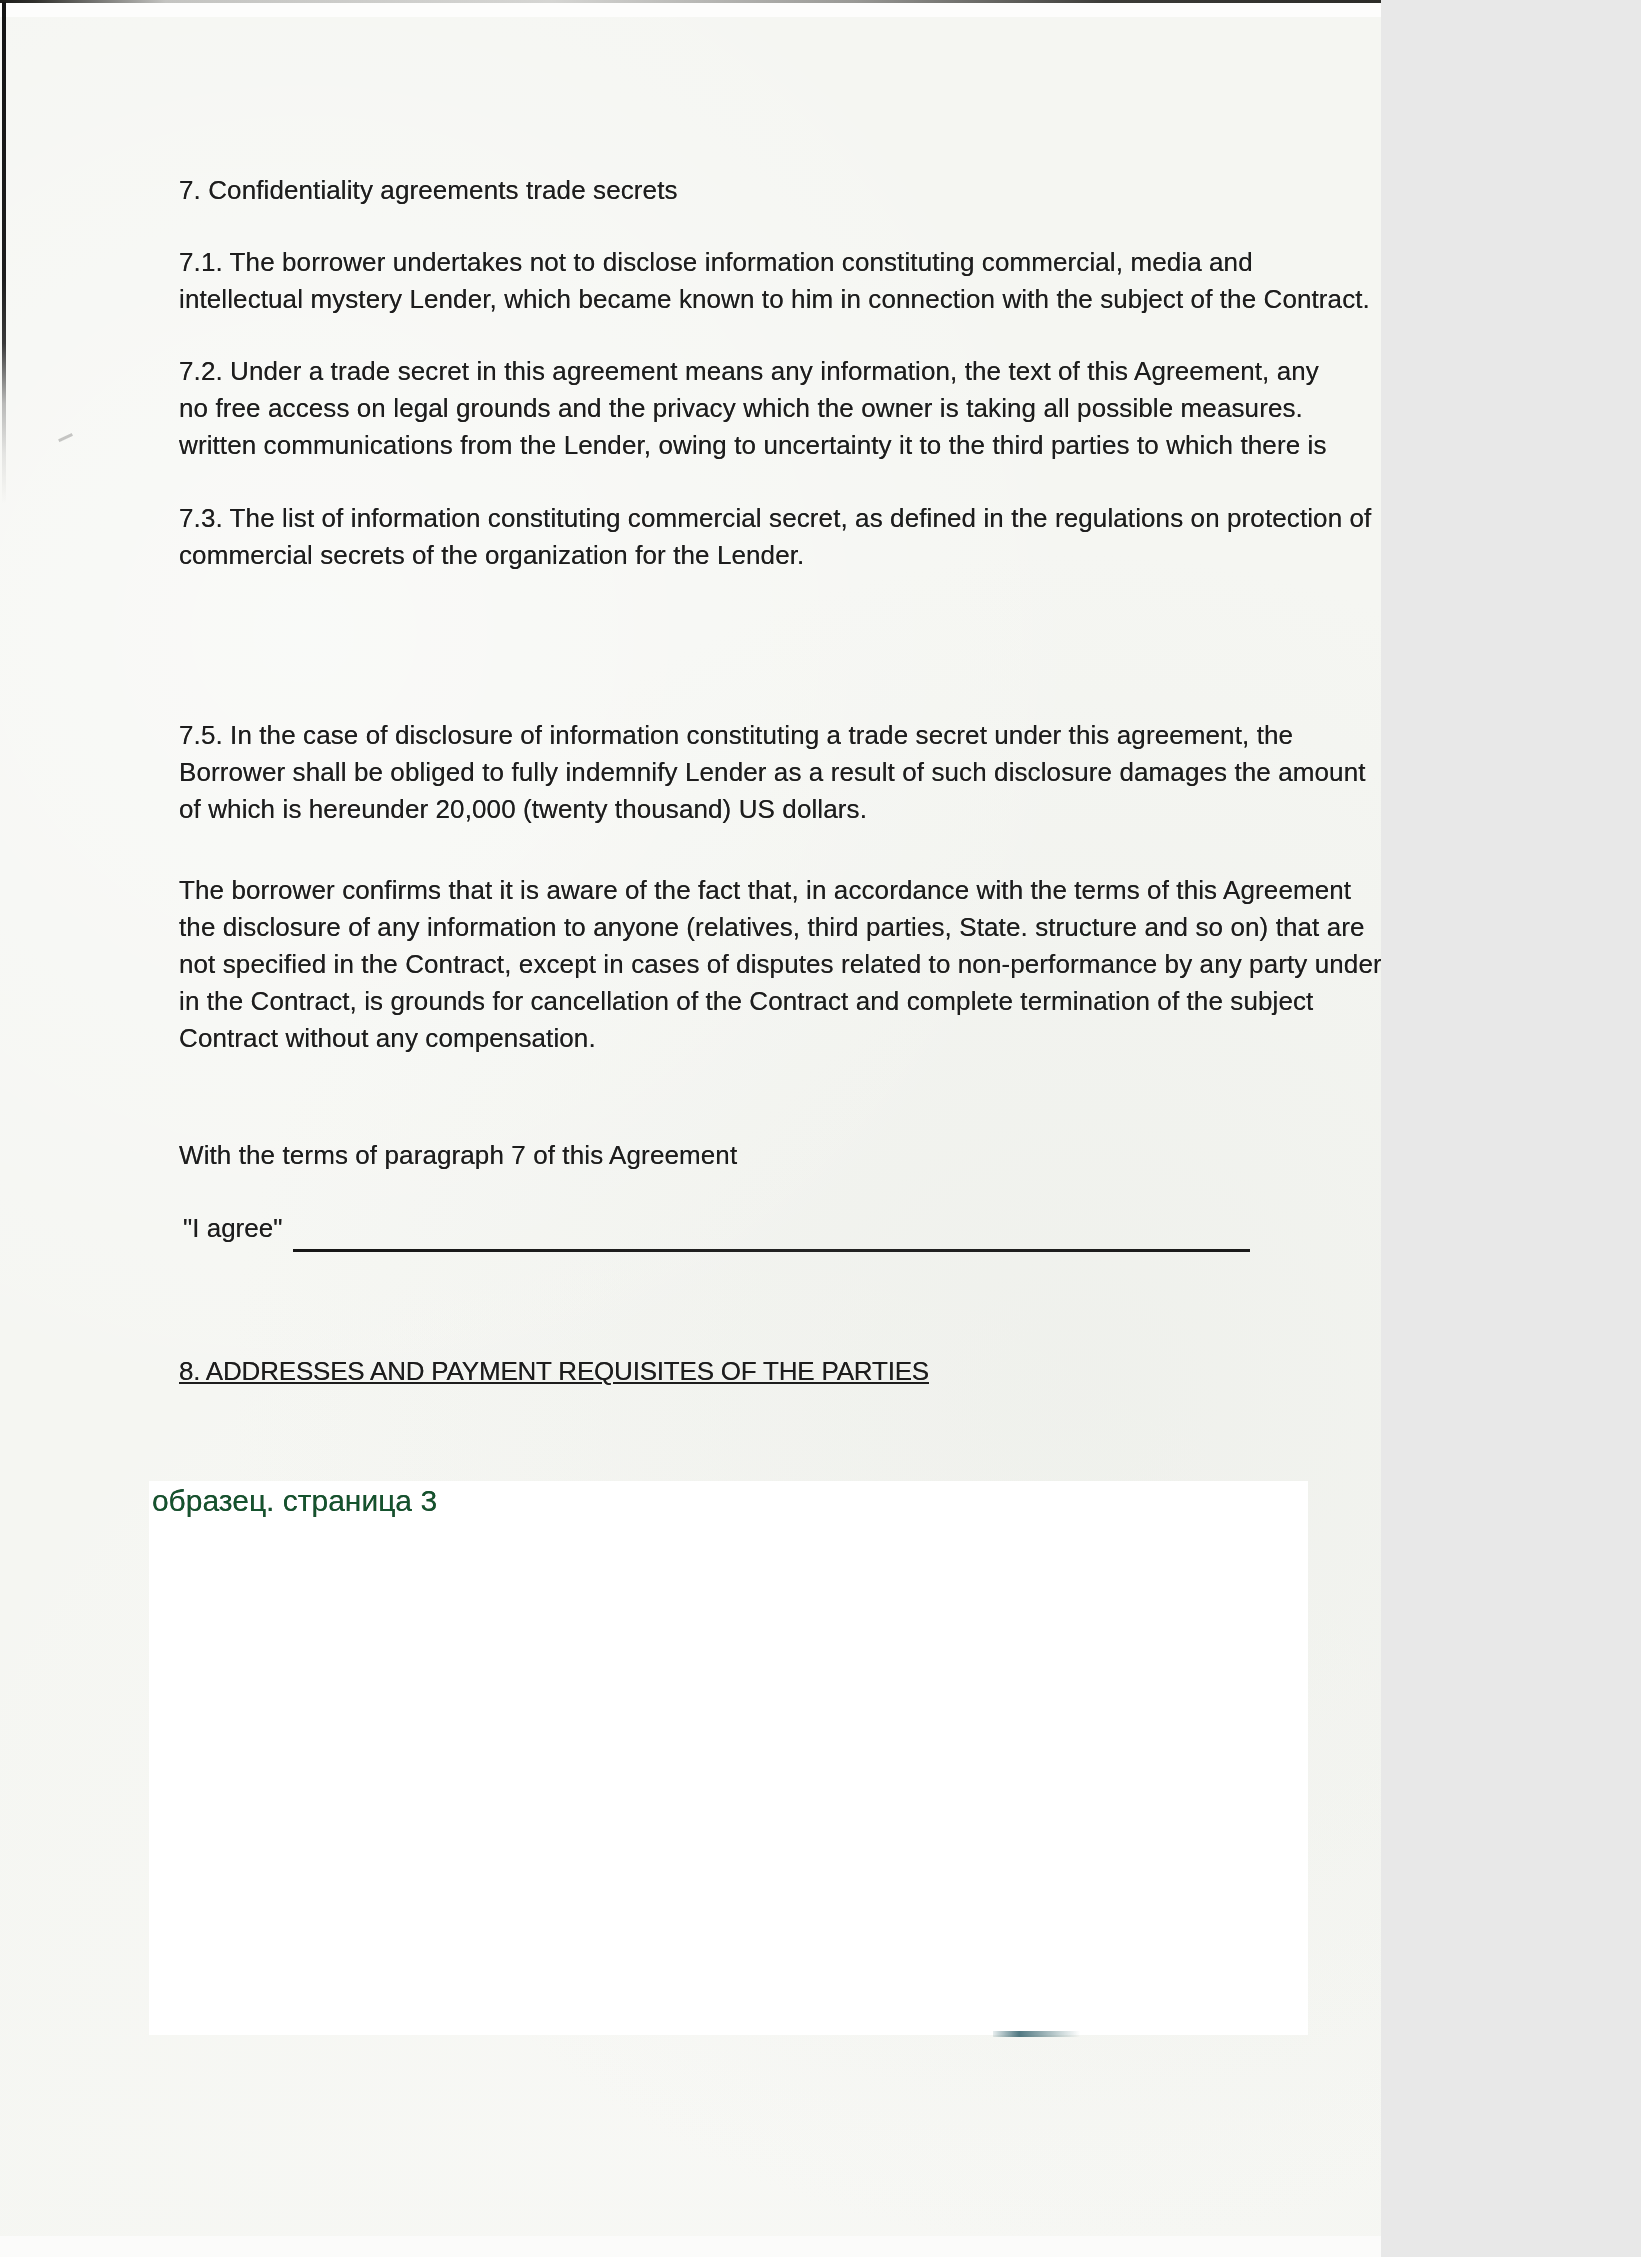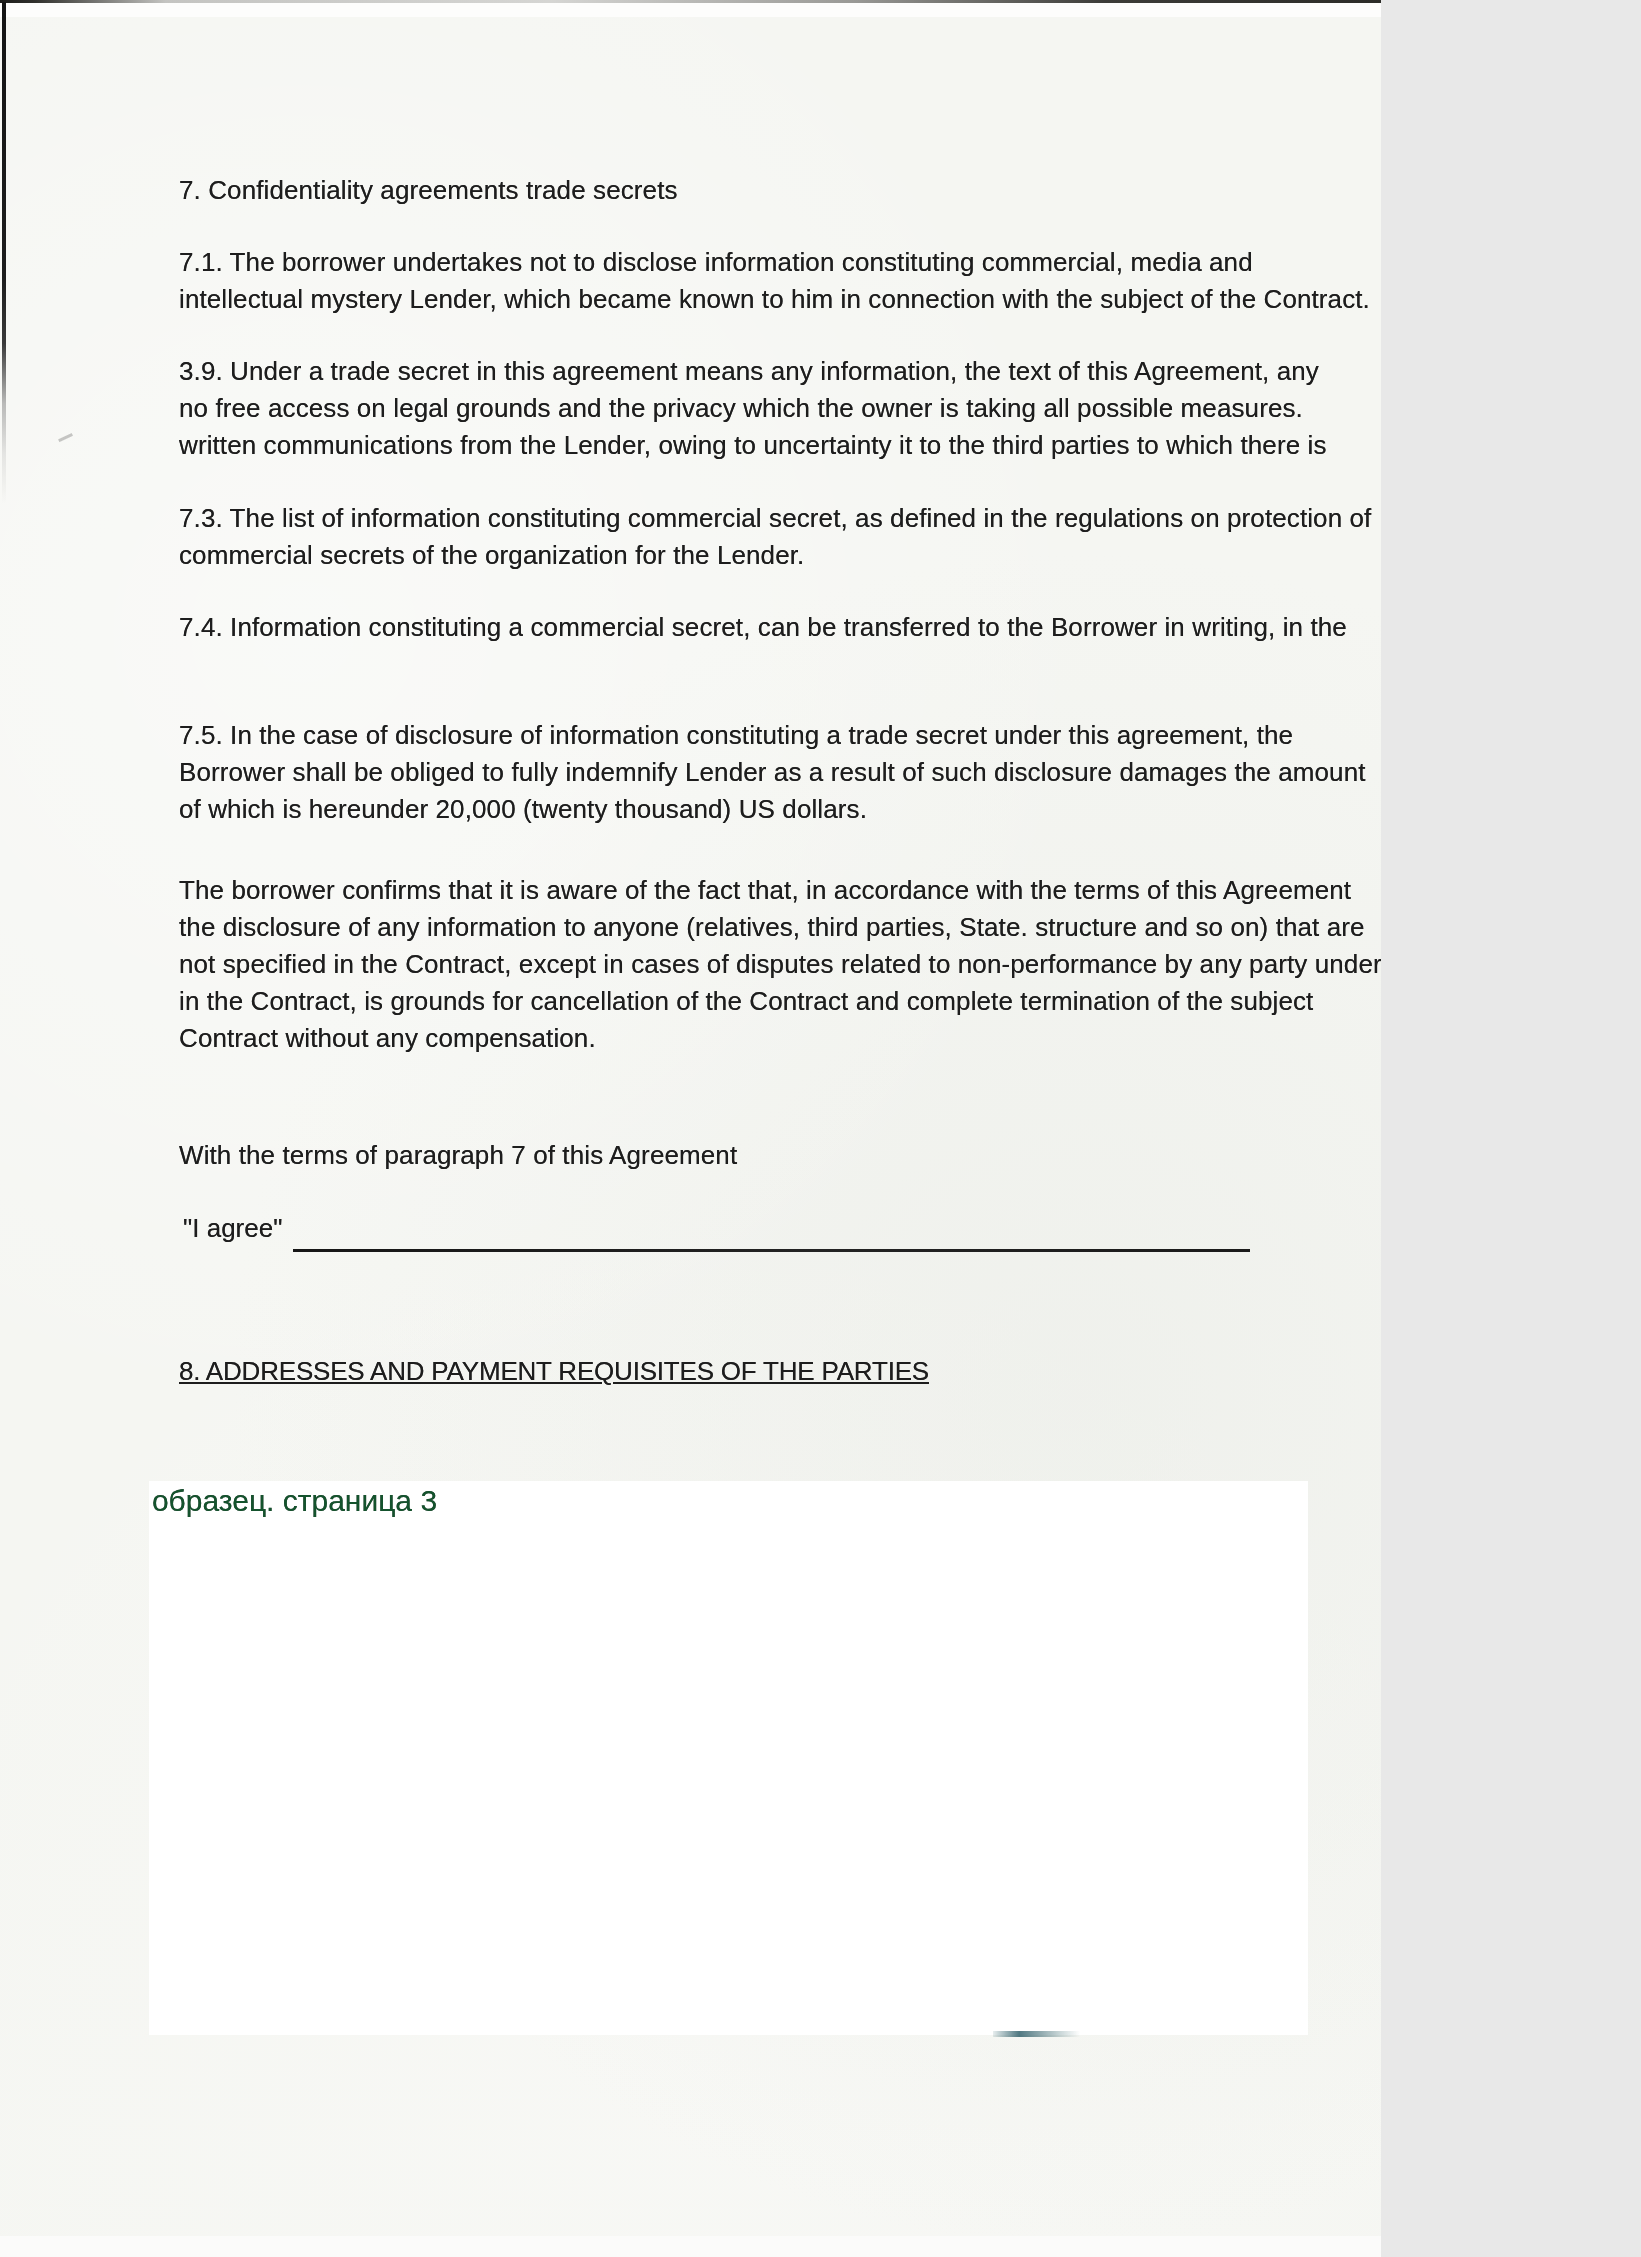--- a/index.html
+++ b/index.html
@@ -139,32 +139,31 @@
   <div class="para" style="top:172px">
     <span class="line">7. Confidentiality agreements trade secrets</span>
   </div>
 
   <div class="para" style="top:244px">
     <span class="line">7.1. The borrower undertakes not to disclose information constituting commercial, media and</span>
     <span class="line">intellectual mystery Lender, which became known to him in connection with the subject of the Contract.</span>
   </div>
 
   <div class="para" style="top:353px">
-    <span class="line">3.9. Under a trade secret in this agreement means any information, the text of this Agreement, any</span>
+    <span class="line">7.2. Under a trade secret in this agreement means any information, the text of this Agreement, any</span>
     <span class="line">no free access on legal grounds and the privacy which the owner is taking all possible measures.</span>
     <span class="line">written communications from the Lender, owing to uncertainty it to the third parties to which there is</span>
   </div>
 
   <div class="para" style="top:500px">
     <span class="line">7.3. The list of information constituting commercial secret, as defined in the regulations on protection of</span>
     <span class="line">commercial secrets of the organization for the Lender.</span>
   </div>
 
   <div class="para" style="top:609px">
-    <span class="line">7.4. Information constituting a commercial secret, can be transferred to the Borrower in writing, in the</span>
   </div>
 
   <div class="para" style="top:717px">
     <span class="line">7.5. In the case of disclosure of information constituting a trade secret under this agreement, the</span>
     <span class="line">Borrower shall be obliged to fully indemnify Lender as a result of such disclosure damages the amount</span>
     <span class="line">of which is hereunder 20,000 (twenty thousand) US dollars.</span>
   </div>
 
   <div class="para" style="top:872px">
     <span class="line">The borrower confirms that it is aware of the fact that, in accordance with the terms of this Agreement</span>

